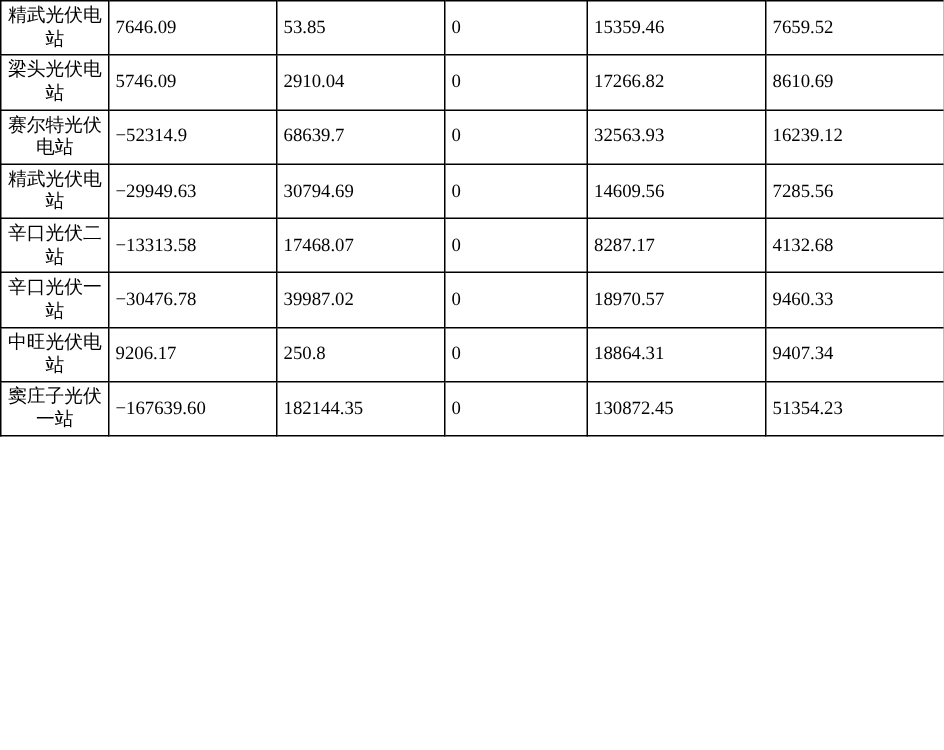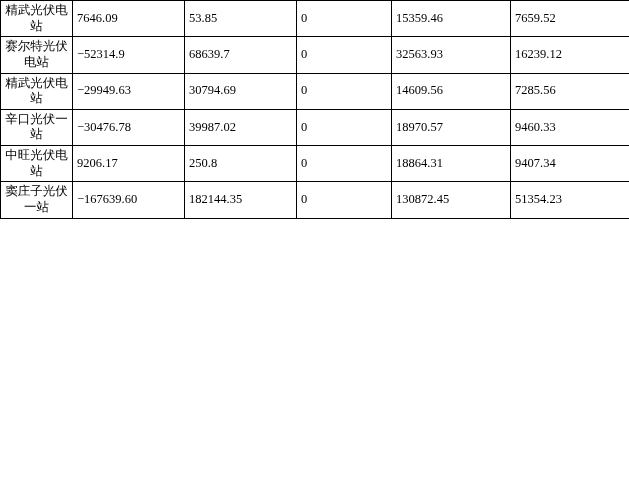--- a/index.html
+++ b/index.html
@@ -67,34 +67,50 @@
     <tbody>
       <tr>
         <td class="name-cell">精武光伏电站</td>
         <td class="num-cell">7646.09</td>
         <td class="num-cell">53.85</td>
         <td class="num-cell">0</td>
         <td class="num-cell">15359.46</td>
         <td class="num-cell">7659.52</td>
       </tr>
       <tr>
+        <td class="name-cell">梁头光伏电站</td>
+        <td class="num-cell">5746.09</td>
+        <td class="num-cell">2910.04</td>
+        <td class="num-cell">0</td>
+        <td class="num-cell">17266.82</td>
+        <td class="num-cell">8610.69</td>
+      </tr>
+      <tr>
         <td class="name-cell">赛尔特光伏电站</td>
         <td class="num-cell">−52314.9</td>
         <td class="num-cell">68639.7</td>
         <td class="num-cell">0</td>
         <td class="num-cell">32563.93</td>
         <td class="num-cell">16239.12</td>
       </tr>
       <tr>
         <td class="name-cell">精武光伏电站</td>
         <td class="num-cell">−29949.63</td>
         <td class="num-cell">30794.69</td>
         <td class="num-cell">0</td>
         <td class="num-cell">14609.56</td>
         <td class="num-cell">7285.56</td>
+      </tr>
+      <tr>
+        <td class="name-cell">辛口光伏二站</td>
+        <td class="num-cell">−13313.58</td>
+        <td class="num-cell">17468.07</td>
+        <td class="num-cell">0</td>
+        <td class="num-cell">8287.17</td>
+        <td class="num-cell">4132.68</td>
       </tr>
       <tr>
         <td class="name-cell">辛口光伏一站</td>
         <td class="num-cell">−30476.78</td>
         <td class="num-cell">39987.02</td>
         <td class="num-cell">0</td>
         <td class="num-cell">18970.57</td>
         <td class="num-cell">9460.33</td>
       </tr>
       <tr>

